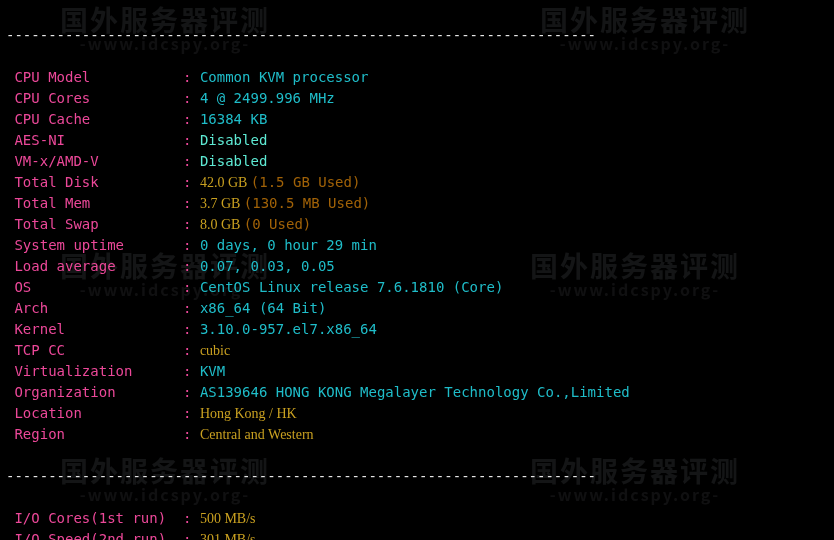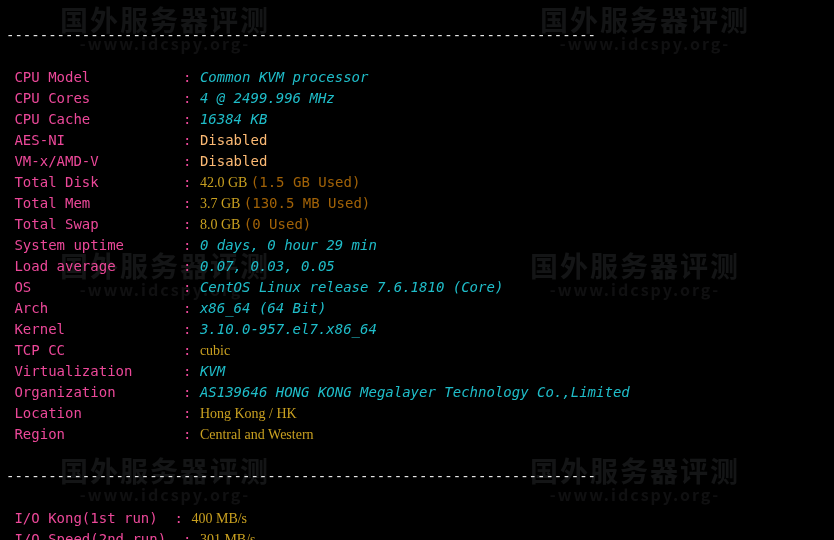--- a/index.html
+++ b/index.html
@@ -15,23 +15,23 @@
     position: relative;
   }
   .terminal {
     padding: 4px 6px;
     white-space: pre;
     position: relative;
     z-index: 2;
     color: #e6e6e6;
   }
   .row { display: flex; }
-  .cyan   { color: #1fbdc9; font-style: italic; }
+  .cyan   { color: #1fbdc9; }
   .yellow { color: #c9a020; font-family: Liberation Serif, serif; }
-  .red    { color: #fdba74; }
+  .red    { color: #5eead4; }
   .white  { color: #ec4899; }
   .blue   { color: #a16207; }
   .divider { color: #e6e6e6; letter-spacing: 0; }
 
   
   .wm {
     position: absolute;
     color: rgba(200, 210, 220, 0.10);
     font-family: "Microsoft YaHei", "Noto Sans CJK SC", sans-serif;
     font-weight: 700;
@@ -70,15 +70,15 @@
 </div>
 <div class="wm" style="top:455px; left:530px;">
   <span class="big">国外服务器评测</span>
   <span class="small">-www.idcspy.org-</span>
 </div>
 
 <div class="terminal">
 <div class="divider">----------------------------------------------------------------------</div>
 <div id="sys-block"><div class="row"><span class="white"> CPU Model           </span><span class="white">: </span><span class="cyan">Common KVM processor</span></div><div class="row"><span class="white"> CPU Cores           </span><span class="white">: </span><span class="cyan">4 @ 2499.996 MHz</span></div><div class="row"><span class="white"> CPU Cache           </span><span class="white">: </span><span class="cyan">16384 KB</span></div><div class="row"><span class="white"> AES-NI              </span><span class="white">: </span><span class="red">Disabled</span></div><div class="row"><span class="white"> VM-x/AMD-V          </span><span class="white">: </span><span class="red">Disabled</span></div><div class="row"><span class="white"> Total Disk          </span><span class="white">: </span><span class="yellow">42.0 GB </span><span class="blue">(1.5 GB Used)</span></div><div class="row"><span class="white"> Total Mem           </span><span class="white">: </span><span class="yellow">3.7 GB </span><span class="blue">(130.5 MB Used)</span></div><div class="row"><span class="white"> Total Swap          </span><span class="white">: </span><span class="yellow">8.0 GB </span><span class="blue">(0 Used)</span></div><div class="row"><span class="white"> System uptime       </span><span class="white">: </span><span class="cyan">0 days, 0 hour 29 min</span></div><div class="row"><span class="white"> Load average        </span><span class="white">: </span><span class="cyan">0.07, 0.03, 0.05</span></div><div class="row"><span class="white"> OS                  </span><span class="white">: </span><span class="cyan">CentOS Linux release 7.6.1810 (Core)</span></div><div class="row"><span class="white"> Arch                </span><span class="white">: </span><span class="cyan">x86_64 (64 Bit)</span></div><div class="row"><span class="white"> Kernel              </span><span class="white">: </span><span class="cyan">3.10.0-957.el7.x86_64</span></div><div class="row"><span class="white"> TCP CC              </span><span class="white">: </span><span class="yellow">cubic</span></div><div class="row"><span class="white"> Virtualization      </span><span class="white">: </span><span class="cyan">KVM</span></div><div class="row"><span class="white"> Organization        </span><span class="white">: </span><span class="cyan">AS139646 HONG KONG Megalayer Technology Co.,Limited</span></div><div class="row"><span class="white"> Location            </span><span class="white">: </span><span class="yellow">Hong Kong / HK</span></div><div class="row"><span class="white"> Region              </span><span class="white">: </span><span class="yellow">Central and Western</span></div></div>
 <div class="divider">----------------------------------------------------------------------</div>
-<div id="io-block"><div class="row"><span class="white"> I/O Kong(1st run)  </span><span class="white">: </span><span class="yellow">400 MB/s</span></div><div class="row"><span class="white"> I/O Speed(2nd run)  </span><span class="white">: </span><span class="yellow">301 MB/s</span></div></div>
+<div id="io-block"><div class="row"><span class="white"> I/O Cores(1st run)  </span><span class="white">: </span><span class="yellow">500 MB/s</span></div><div class="row"><span class="white"> I/O Speed(2nd run)  </span><span class="white">: </span><span class="yellow">301 MB/s</span></div></div>
 
 </div>
 
 </body></html>

